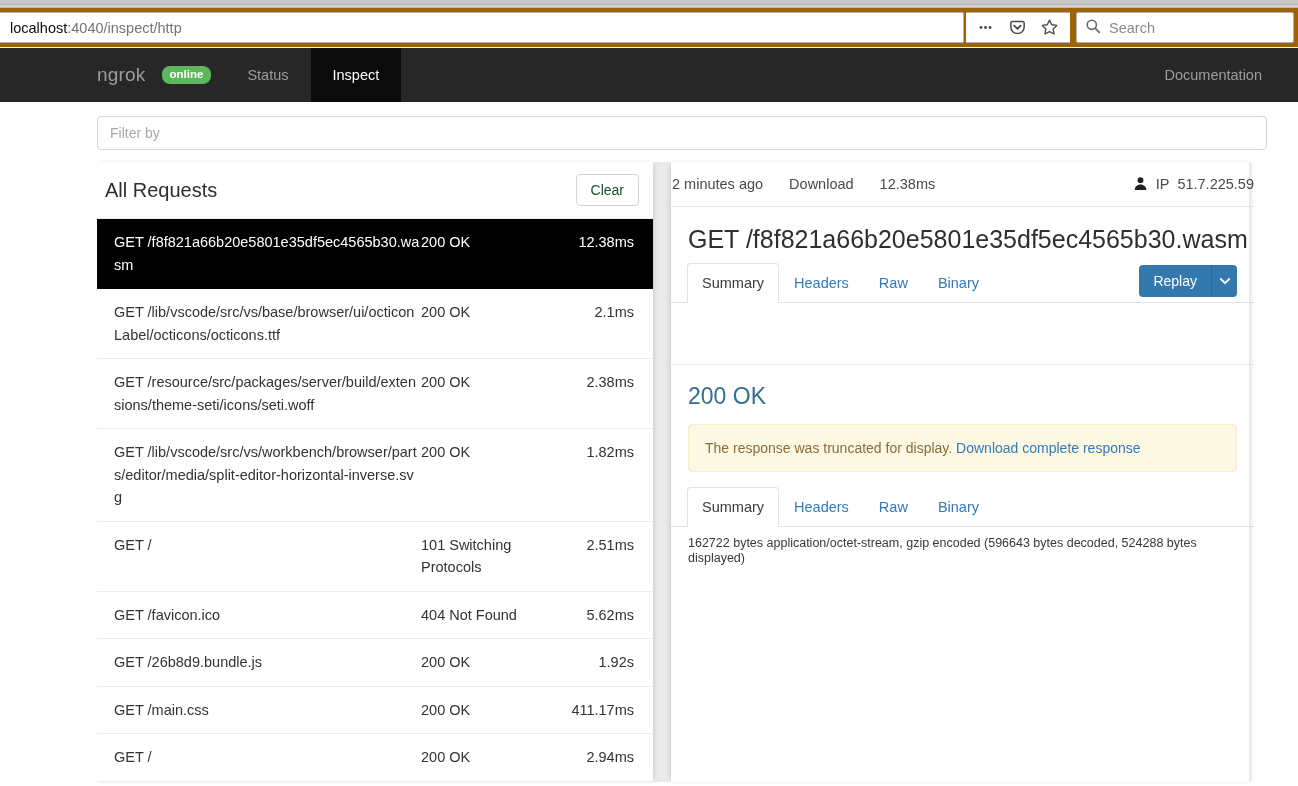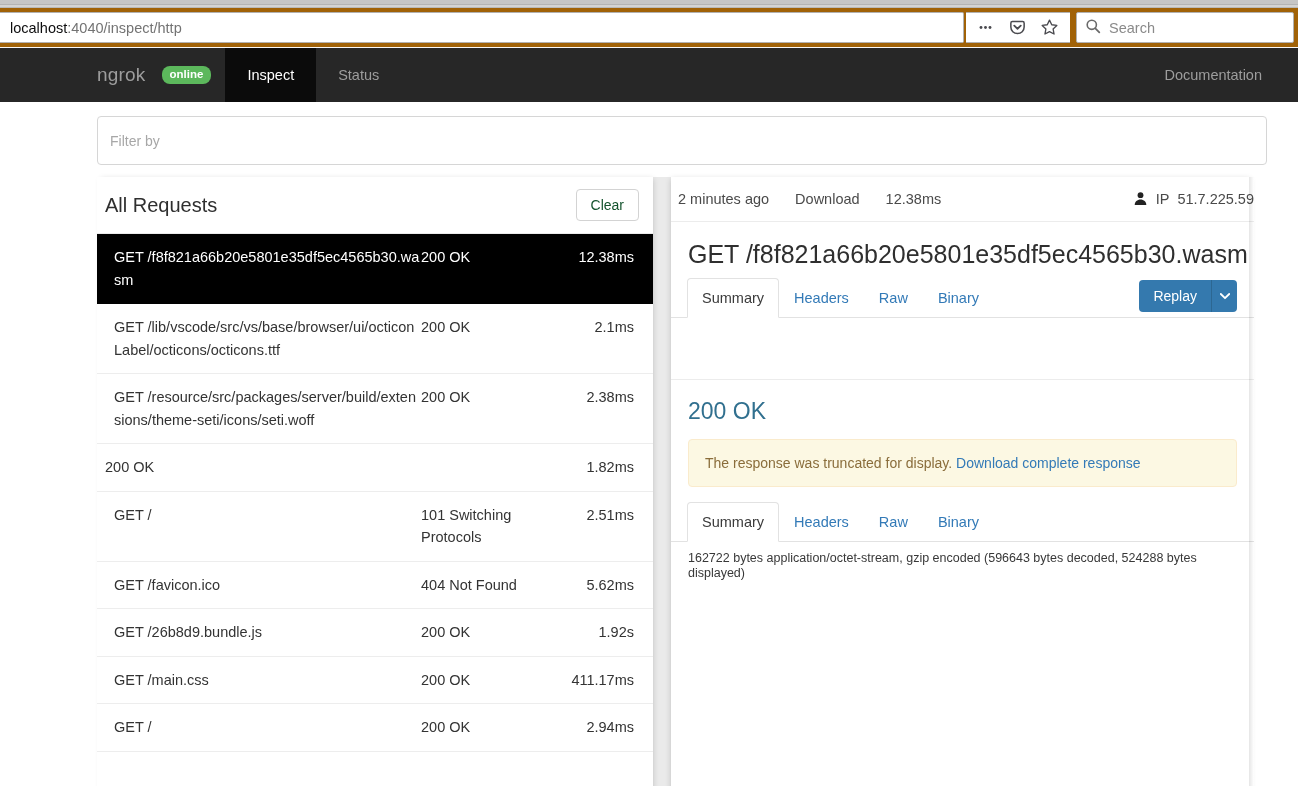--- a/index.html
+++ b/index.html
@@ -147,21 +147,21 @@
   #page {
     position: relative;
     height: 684px;
     background: #ffffff;
   }
   .filter-wrap {
     padding: 14px 32px 12px 97px;
   }
   .filter-input {
     width: 1170px;
-    height: 49px;
+    height: 34px;
     border: 1px solid #d6d6d6;
     border-radius: 4px;
     background: #ffffff;
     font-size: 14px;
     color: #333;
     padding: 0 12px;
     outline: none;
     font-family: "Liberation Sans", sans-serif;
   }
   .filter-input::placeholder { color: #a7a7a7; }
@@ -245,21 +245,21 @@
     background: #ffffff;
     box-shadow: -2px 0 6px -2px rgba(0,0,0,.18);
     height: 620px;
     position: relative;
     z-index: 2;
     overflow: hidden;
   }
   .meta-row {
     display: flex;
     align-items: center;
-    padding: 14px 0 14px 7px;
+    padding: 14px 0 14px 1px;
     font-size: 14.5px;
     color: #4a4a4a;
     border-bottom: 1px solid #ececec;
     white-space: nowrap;
   }
   .meta-item { margin-right: 26px; }
   .meta-right {
     margin-left: auto;
     display: flex;
     align-items: flex-start;
@@ -411,22 +411,22 @@
       </span>
       <span class="ph">Search</span>
     </div>
   </div>
 </div>
 
 <div id="navbar">
   <div class="nav-inner">
     <div class="brand">ngrok</div>
     <div class="badge-online">online</div>
+    <a class="nav-link">Status</a>
     <a class="nav-link active">Inspect</a>
-    <a class="nav-link">Status</a>
     <div class="nav-right">
       <a class="nav-link">Documentation</a>
     </div>
   </div>
 </div>
 
 <div id="page">
 
   <div class="filter-wrap">
     <input class="filter-input" type="text" placeholder="Filter by" style="">
@@ -449,20 +449,21 @@
             <div class="req-path">GET /lib/vscode/src/vs/base/browser/ui/octiconLabel/octicons/octicons.ttf</div>
             <div class="req-status">200 OK</div>
             <div class="req-time">2.1ms</div>
           </div>
           <div class="req-row">
             <div class="req-path">GET /resource/src/packages/server/build/extensions/theme-seti/icons/seti.woff</div>
             <div class="req-status">200 OK</div>
             <div class="req-time">2.38ms</div>
           </div>
           <div class="req-row">
+            <div class="req-path">GET /lib/vscode/src/vs/workbench/browser/parts/editor/media/split-editor-horizontal-inverse.svg</div>
             <div class="req-status">200 OK</div>
             <div class="req-time">1.82ms</div>
           </div>
           <div class="req-row">
             <div class="req-path">GET /</div>
             <div class="req-status">101 Switching Protocols</div>
             <div class="req-time">2.51ms</div>
           </div>
           <div class="req-row">
             <div class="req-path">GET /favicon.ico</div>

